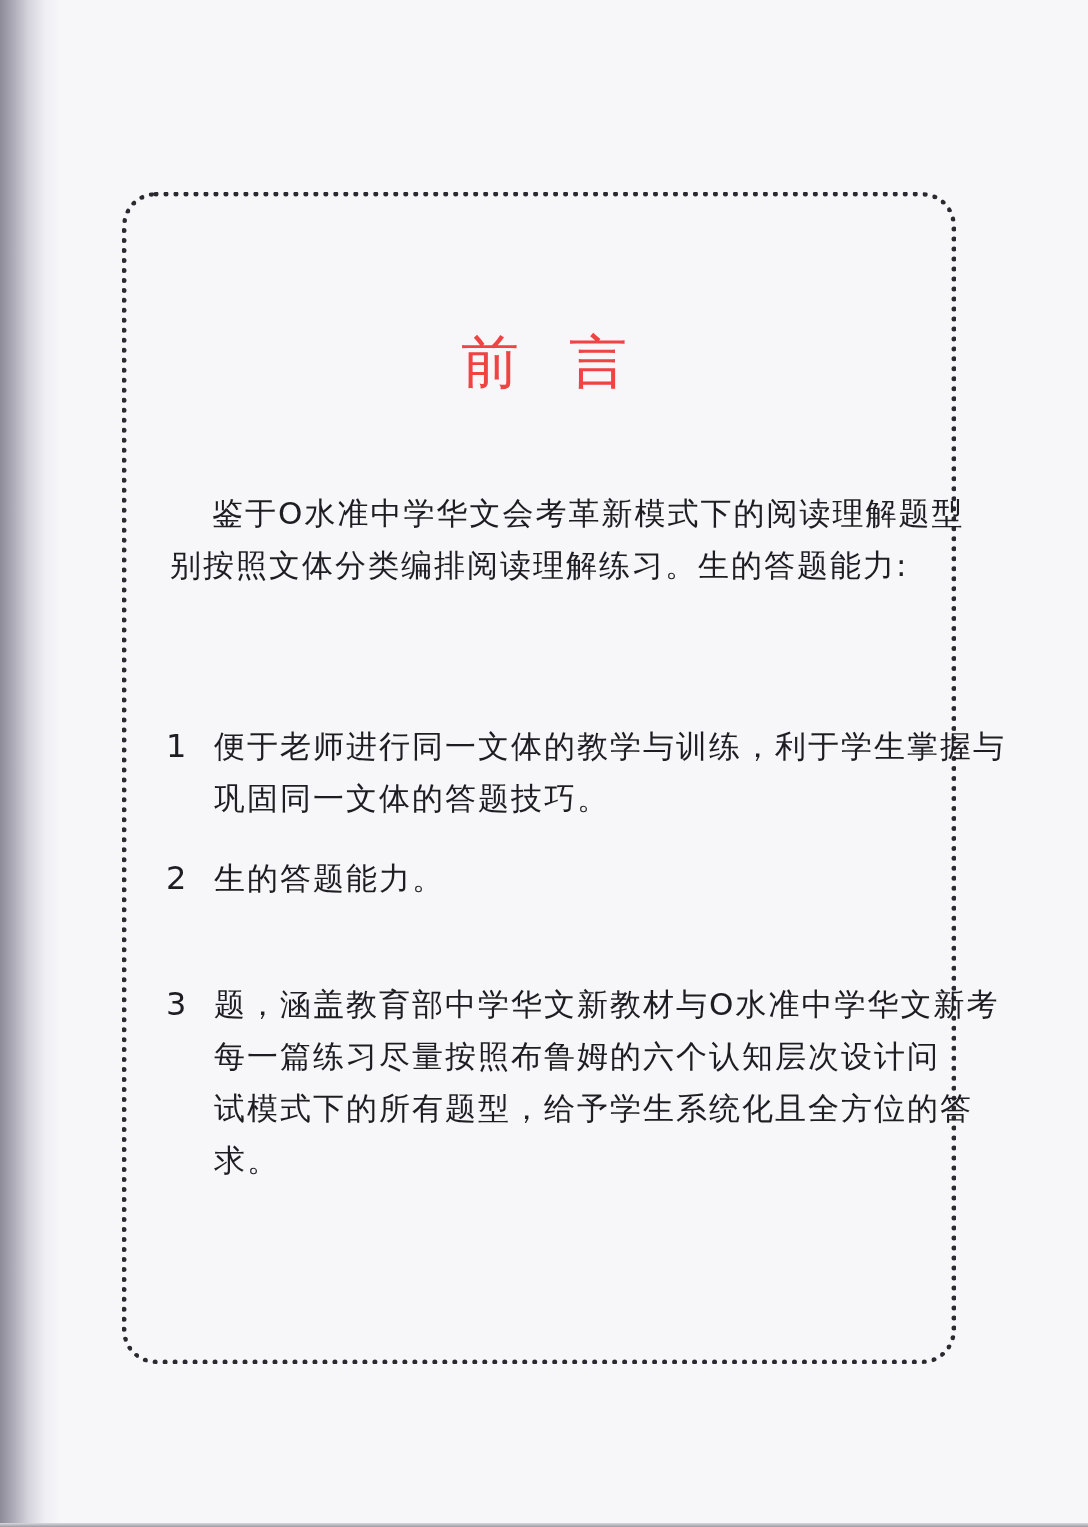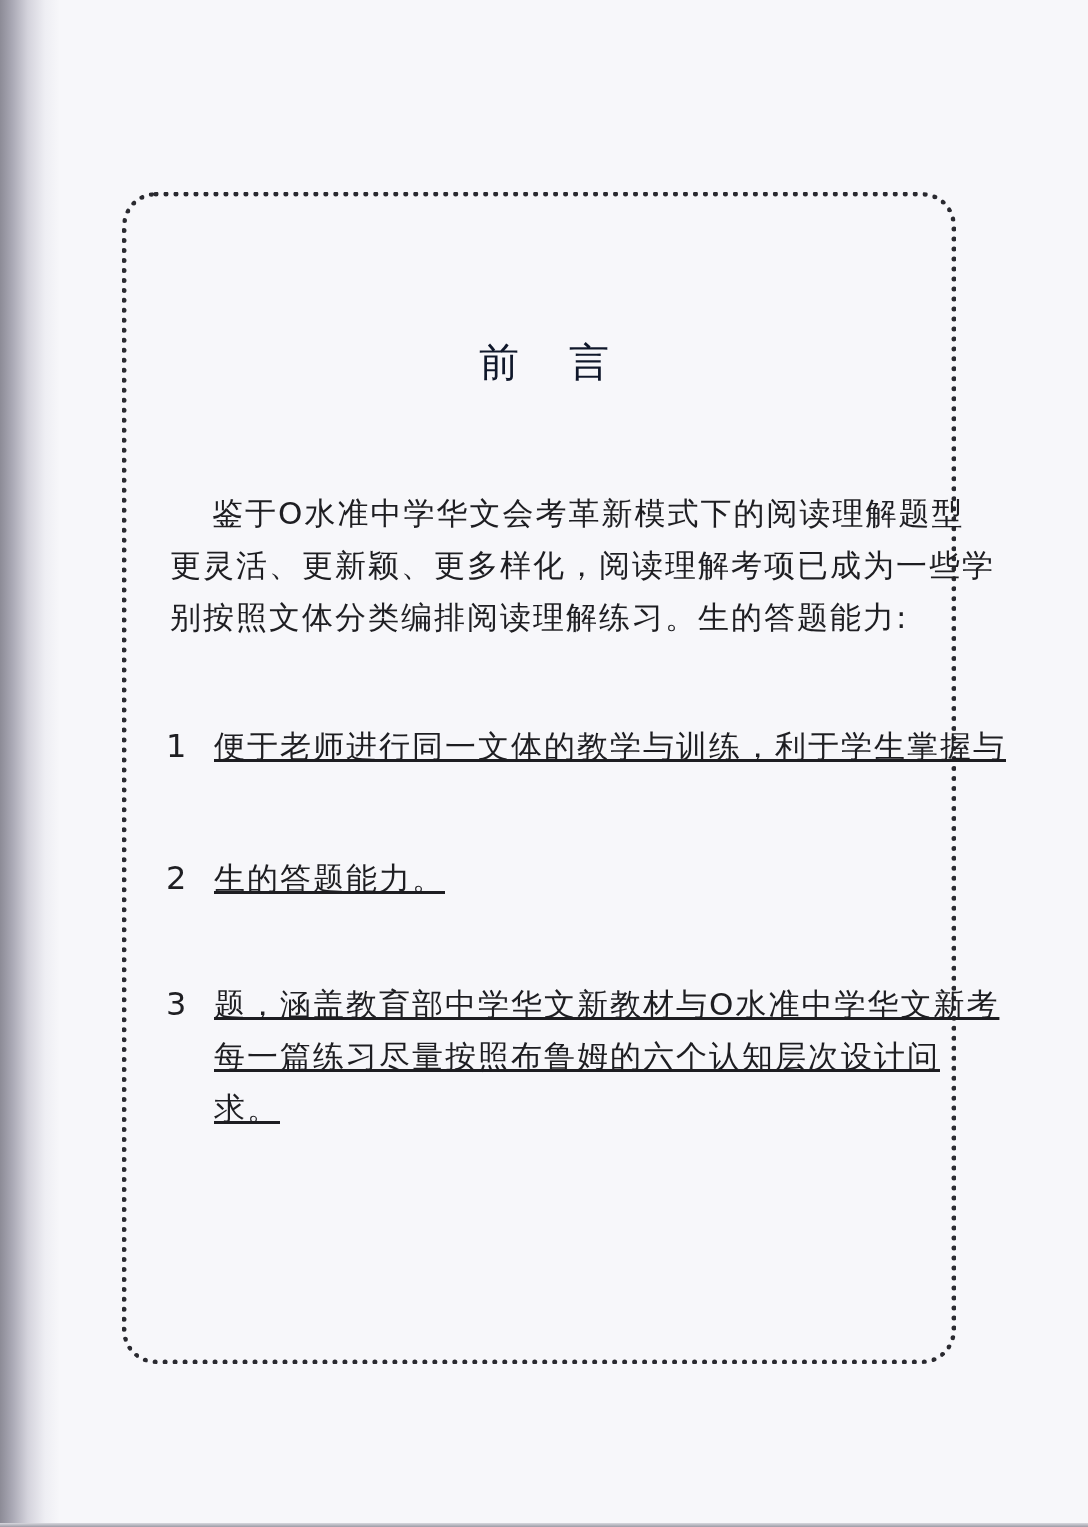--- a/index.html
+++ b/index.html
@@ -36,25 +36,25 @@
       border: 5px dotted #2a2a30;
       border-radius: 34px;
       box-sizing: border-box;
     }
     .title {
       position: absolute;
       left: 0;
       width: 1088px;
       top: 322px;
       text-align: center;
-      font-size: 40px;
+      font-size: 58px;
       font-weight: 300;
       letter-spacing: 50px;
       text-indent: 50px;
-      color: #0f172a;
+      color: #ef4444;
       line-height: 80px;
     }
     .intro {
       position: absolute;
       left: 170px;
       top: 487px;
       width: 745px;
       font-size: 31px;
       line-height: 52px;
       letter-spacing: 2px;
@@ -81,21 +81,20 @@
       color: #1e1e22;
     }
     .item .text {
       position: absolute;
       left: 52px;
       top: 0;
       width: 705px;
       font-size: 31px;
       line-height: 52px;
       letter-spacing: 2px;
-      text-decoration: underline;
     }
     .item .text .line {
       display: block;
       white-space: nowrap;
     }
     .item-1 { top: 720px; }
     .item-2 { top: 852px; }
     .item-3 { top: 978px; }
   </style>
 </head>
@@ -103,38 +102,39 @@
 
 <div class="spine"></div>
 <div class="bottom-edge"></div>
 
 <div class="frame"></div>
 
 <h1 class="title" style="margin:0;">前言</h1>
 
 <div class="intro">
   <span class="line first">鉴于O水准中学华文会考革新模式下的阅读理解题型</span>
-  <span class="line">更灵活、更新颖、更多样化，阅读理解考项已成为一些学</span>
   <span class="line">别按照文体分类编排阅读理解练习。生的答题能力:</span>
 </div>
 
 <div class="item item-1">
   <span class="num">1</span>
   <div class="text">
     <span class="line">便于老师进行同一文体的教学与训练，利于学生掌握与</span>
+    <span class="line">巩固同一文体的答题技巧。</span>
   </div>
 </div>
 
 <div class="item item-2">
   <span class="num">2</span>
   <div class="text">
     <span class="line">生的答题能力。</span>
   </div>
 </div>
 
 <div class="item item-3">
   <span class="num">3</span>
   <div class="text">
     <span class="line">题，涵盖教育部中学华文新教材与O水准中学华文新考</span>
     <span class="line">每一篇练习尽量按照布鲁姆的六个认知层次设计问</span>
+    <span class="line">试模式下的所有题型，给予学生系统化且全方位的答</span>
     <span class="line">求。</span>
   </div>
 </div>
 
 </body></html>

